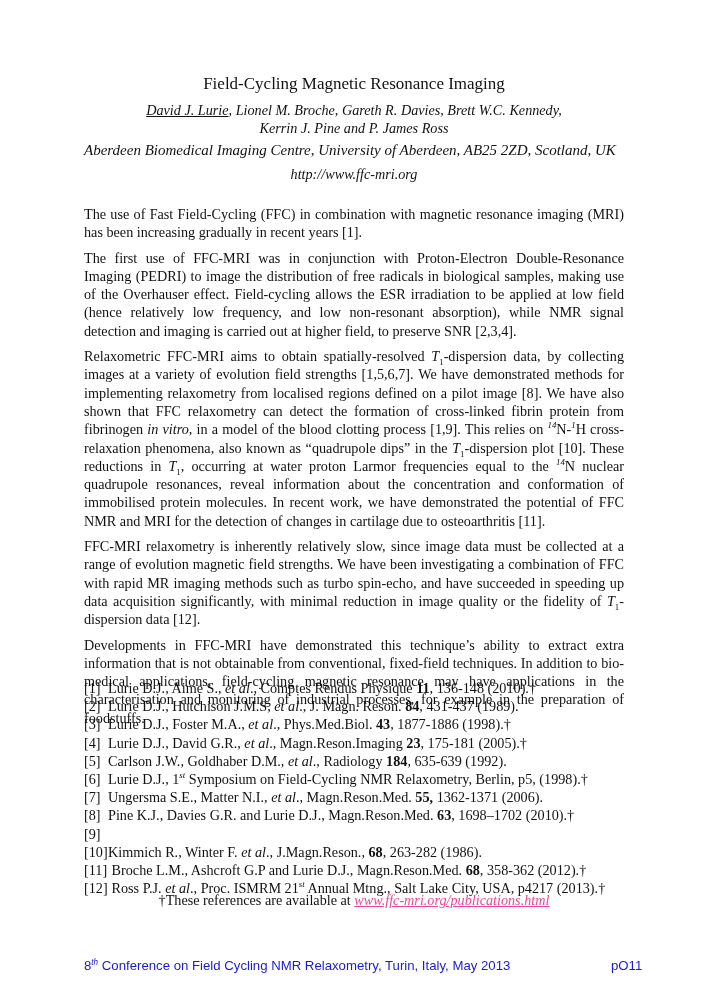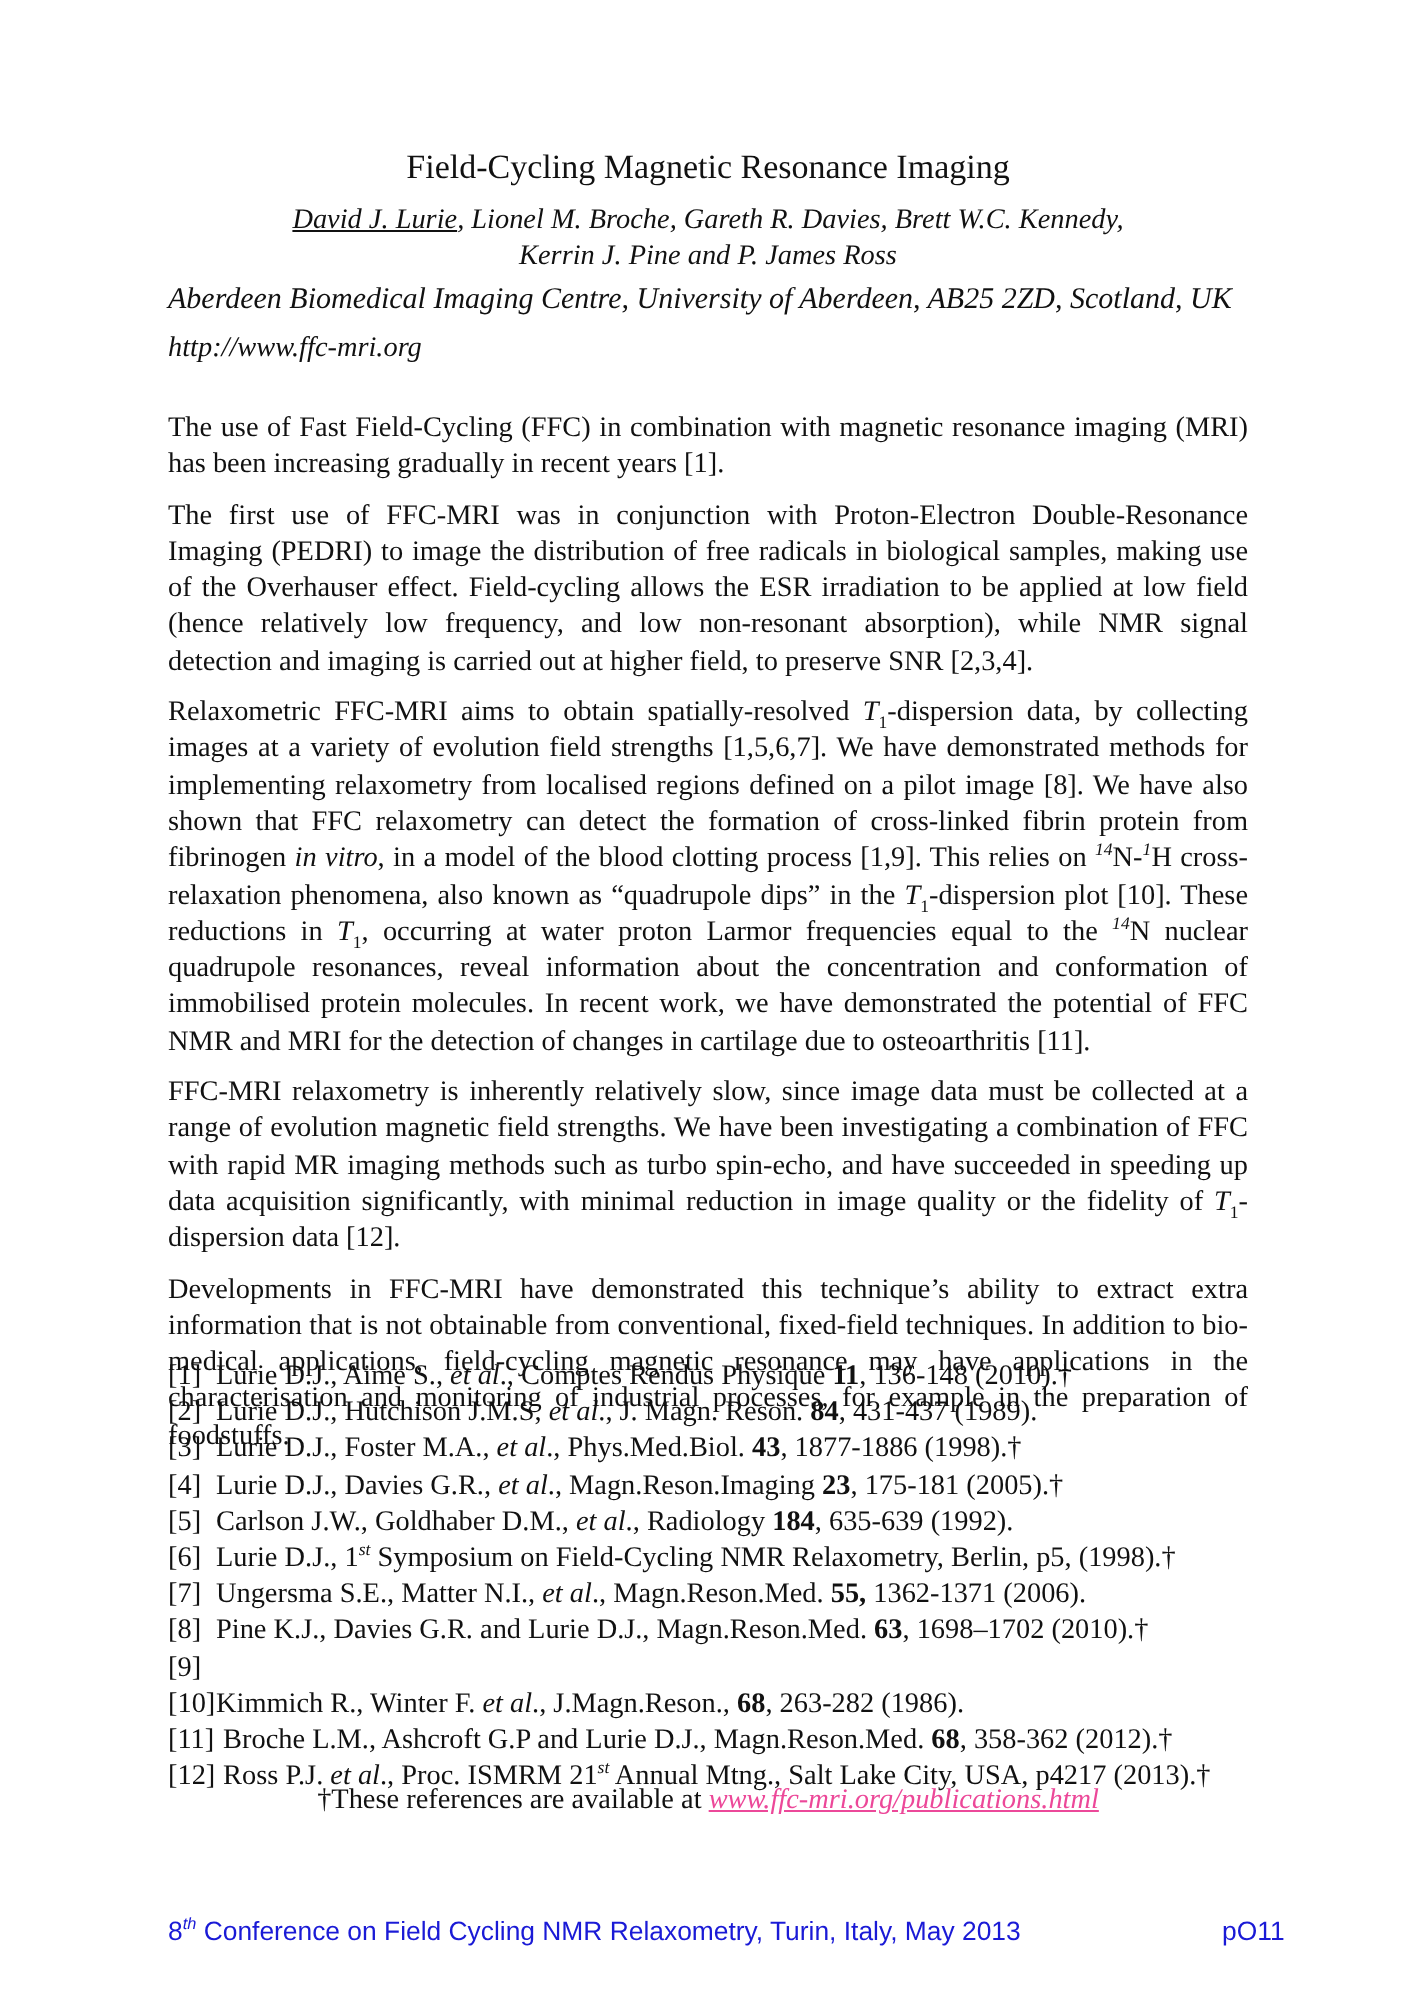--- a/index.html
+++ b/index.html
@@ -17,21 +17,21 @@
       position: absolute; left: 0; width: 540px; top: 101px;
       text-align: center; font-style: italic; font-size: 14.2px; line-height: 18px;
     }
     .authors .presenter { text-decoration: underline; }
     .affiliation {
       position: absolute; left: 0; width: 540px; top: 142px;
       text-align: left; font-style: italic; font-size: 15px;
     }
     .website {
       position: absolute; left: 0; width: 540px; top: 166px;
-      font-style: italic; font-size: 14.2px;
+      text-align: center; font-style: italic; font-size: 14.2px;
     }
     .body-text { position: absolute; left: 0; top: 205px; width: 540px; }
     .para {
       margin: 0 0 7px 0; font-size: 14.2px; line-height: 18.3px;
       text-align: justify;
     }
     .refs { position: absolute; left: 0; top: 679px; width: 540px; }
     .ref {
       font-size: 14.2px; line-height: 18.2px; white-space: nowrap; display: flex;
     }
@@ -82,21 +82,21 @@
     <div class="ref">
         <span class="num">[2]</span>
         <span><span>Lurie D.J., Hutchison J.M.S, </span><i>et al</i><span>., J. Magn. Reson. </span><b>84</b><span>, 431-437 (1989).</span></span>
       </div>
     <div class="ref">
         <span class="num">[3]</span>
         <span><span>Lurie D.J., Foster M.A., </span><i>et al</i><span>., Phys.Med.Biol. </span><b>43</b><span>, 1877-1886 (1998).†</span></span>
       </div>
     <div class="ref">
         <span class="num">[4]</span>
-        <span><span>Lurie D.J., Davies G.R., </span><i>et al</i><span>., Magn.Reson.Imaging </span><b>23</b><span>, 175-181 (2005).†</span></span>
+        <span><span>Lurie D.J., David G.R., </span><i>et al</i><span>., Magn.Reson.Imaging </span><b>23</b><span>, 175-181 (2005).†</span></span>
       </div>
     <div class="ref">
         <span class="num">[5]</span>
         <span><span>Carlson J.W., Goldhaber D.M., </span><i>et al</i><span>., Radiology </span><b>184</b><span>, 635-639 (1992).</span></span>
       </div>
     <div class="ref">
         <span class="num">[6]</span>
         <span><span>Lurie D.J., 1</span><sup>st</sup><span> Symposium on Field-Cycling NMR Relaxometry, Berlin, p5, (1998).†</span></span>
       </div>
     <div class="ref">

